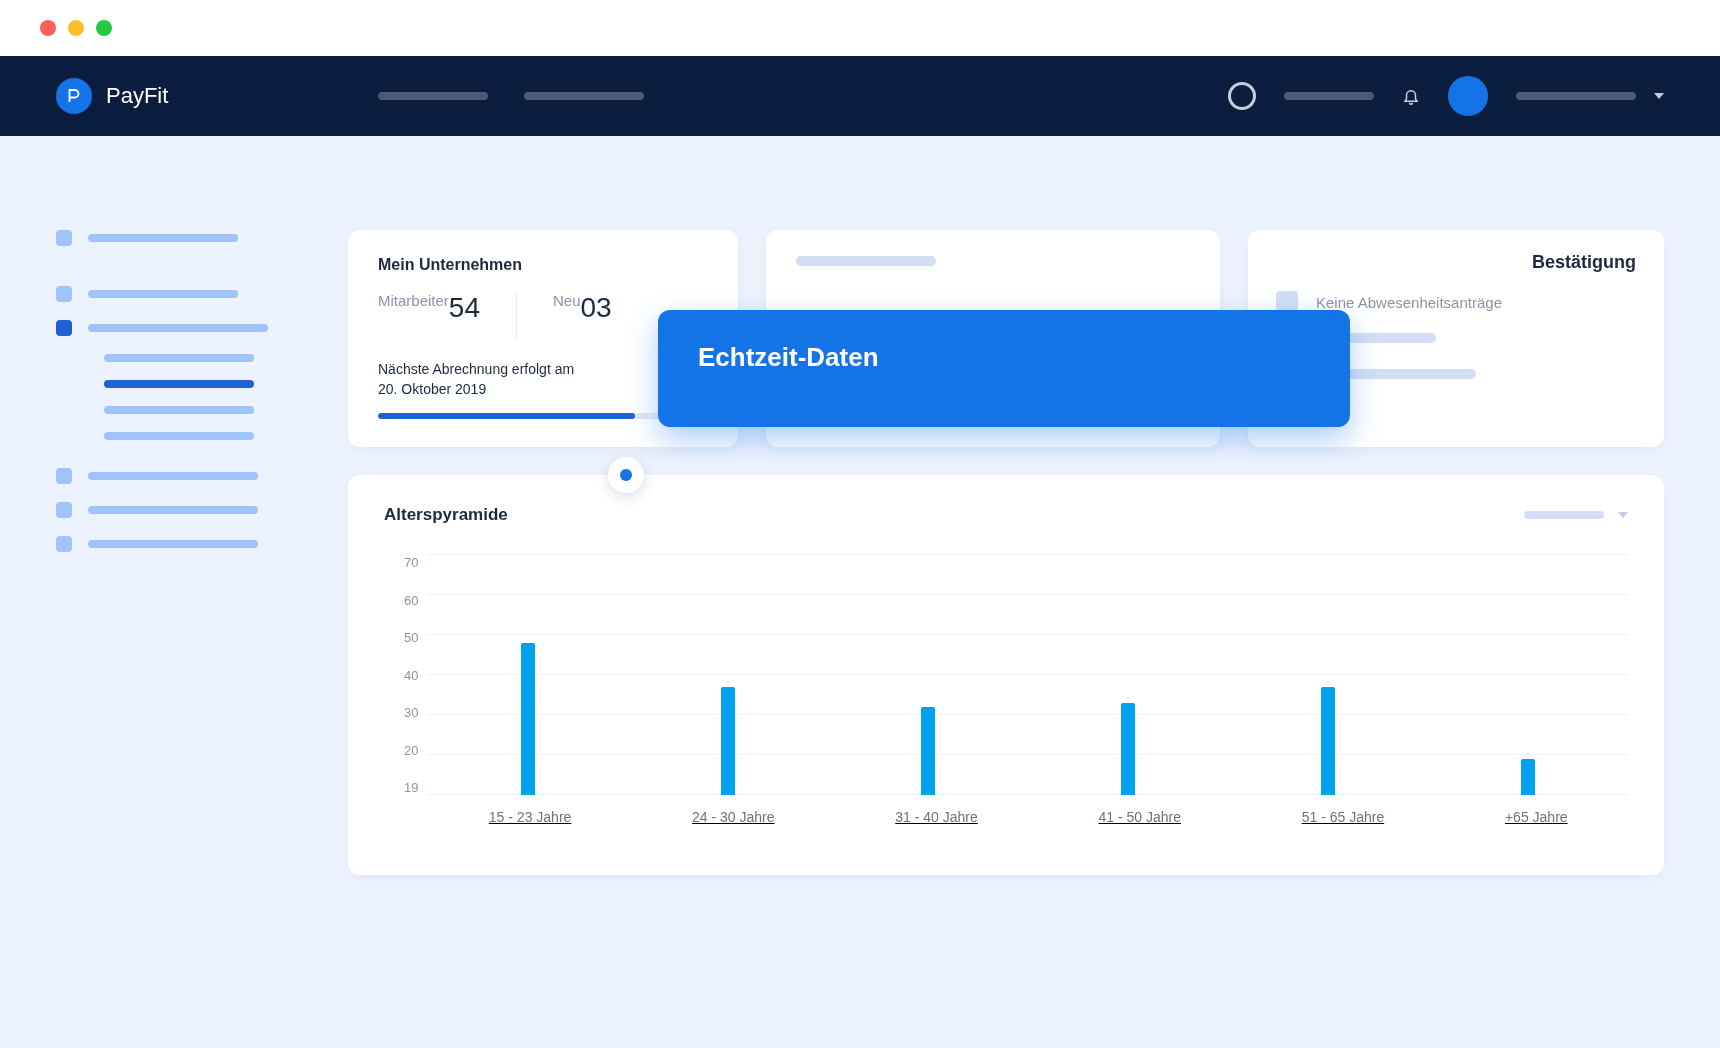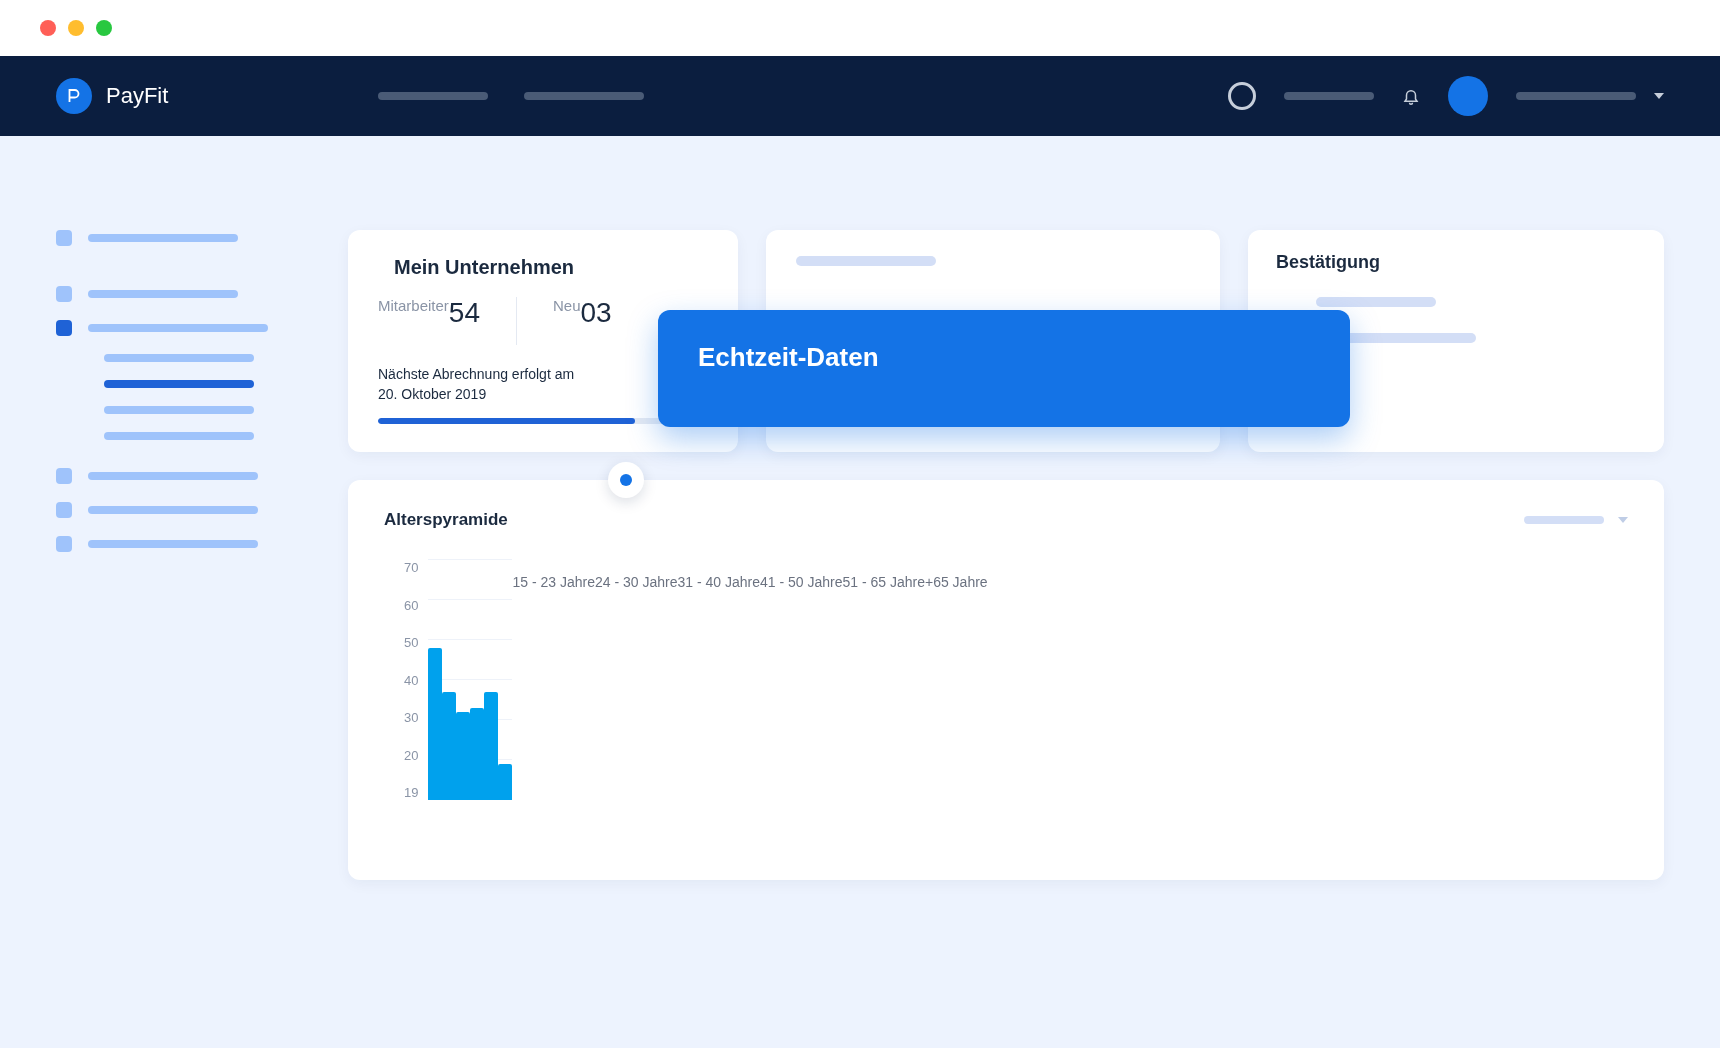--- a/index.html
+++ b/index.html
@@ -53,51 +53,51 @@
   .side-bar{height:8px;border-radius:4px;background:var(--sidebar-item);}
   .side-sub{margin-left:48px;height:8px;border-radius:4px;background:var(--sidebar-item);margin-bottom:18px;}
   .side-sub.active{background:var(--sidebar-strong);}
 
   
   .main{flex:1;display:flex;flex-direction:column;gap:28px;position:relative;}
   .row{display:flex;gap:28px;}
   .card{background:#fff;border-radius:12px;box-shadow:0 4px 14px rgba(13,34,71,0.05);}
 
   .card-company{width:330px;padding:26px 30px 28px 30px;}
-  .card-company h3{margin:0 0 18px 16px;font-size:20px;color:var(--text-dark);font-weight:600;}
+  .card-company h3{margin:0 0 18px 0;font-size:16px;color:var(--text-dark);font-weight:600;}
   .stats{display:flex;gap:36px;align-items:flex-start;}
   .stat{display:flex;flex-direction:row;}
   .stat-label{font-size:15px;color:var(--text-muted);margin-bottom:2px;}
   .stat-value{font-size:28px;color:var(--text-dark);font-weight:500;}
   .stat-sep{width:1px;height:48px;background:#E4E9F2;}
   .payroll-note{margin-top:20px;font-size:14px;color:var(--text-dark);line-height:1.4;}
   .progress{margin-top:14px;height:6px;border-radius:3px;background:#E4E9F2;overflow:hidden;}
   .progress-fill{height:100%;background:var(--sidebar-strong);border-radius:3px;}
 
   .card-empty{flex:1;padding:26px 30px;}
   .ph-line{height:10px;border-radius:5px;background:var(--placeholder);}
 
   .card-confirm{width:360px;padding:22px 28px;}
-  .card-confirm h3{margin:0 0 18px 0;font-size:18px;color:var(--text-dark);font-weight:600;}
+  .card-confirm h3{margin:0 0 18px 0;font-size:18px;color:var(--text-dark);font-weight:600;text-align:right;}
   .confirm-row{display:flex;align-items:center;gap:18px;margin-bottom:14px;}
   .confirm-sq{width:22px;height:22px;border-radius:4px;background:var(--placeholder);}
   .confirm-text{font-size:15px;color:var(--text-muted);}
   .confirm-ph{height:10px;border-radius:5px;background:var(--placeholder);}
 
   
   .card-chart{padding:30px 36px;}
   .chart-header{display:flex;align-items:center;justify-content:space-between;margin-bottom:30px;}
   .chart-title{font-size:17px;color:var(--text-dark);font-weight:600;}
   .chart-select{display:flex;align-items:center;gap:14px;}
   .chart-select .ph{width:80px;height:8px;border-radius:4px;background:var(--placeholder);}
   .chart-caret{width:0;height:0;border-left:5px solid transparent;border-right:5px solid transparent;border-top:6px solid #BFCDE6;}
 
   .chart{display:flex;gap:10px;height:290px;padding-left:20px;}
   .y-axis{display:flex;flex-direction:column;justify-content:space-between;align-items:flex-end;font-size:13px;color:var(--text-muted);height:240px;}
-  .plot-wrap{flex:1;display:flex;flex-direction:row;}
+  .plot-wrap{flex:1;display:flex;flex-direction:column;text-decoration:underline;}
   .plot{position:relative;height:240px;display:flex;align-items:flex-end;justify-content:space-around;}
   .gridline{position:absolute;left:0;right:0;height:1px;background:#EEF2F9;}
   .bar{width:14px;background:var(--chart-blue);border-radius:2px 2px 0 0;position:relative;z-index:1;}
   .x-axis{display:flex;justify-content:space-around;margin-top:14px;font-size:14px;color:var(--text-grey);}
 
   
   .dot-indicator{position:absolute;width:36px;height:36px;border-radius:50%;background:#fff;box-shadow:0 4px 14px rgba(13,34,71,0.15);display:flex;align-items:center;justify-content:center;z-index:5;}
   .dot-indicator::after{content:"";width:12px;height:12px;border-radius:50%;background:var(--blue);}
 
   .callout{position:absolute;background:var(--blue);color:#fff;border-radius:12px;padding:32px 40px 36px 40px;width:612px;box-shadow:0 12px 30px rgba(20,115,230,0.35);z-index:6;}
@@ -201,20 +201,24 @@
           <div class="progress-fill" id="progress-fill" style="width: 78%;"></div>
         </div>
       </div>
 
       <div class="card card-empty">
         <div class="ph-line" style="width:140px"></div>
       </div>
 
       <div class="card card-confirm">
         <h3>Bestätigung</h3>
+        <div class="confirm-row">
+          <div class="confirm-sq"></div>
+          <span class="confirm-text">Keine Abwesenheitsanträge</span>
+        </div>
         <div class="confirm-row">
           <div class="confirm-sq" style="visibility:hidden"></div>
           <div class="confirm-ph" style="width:120px"></div>
         </div>
         <div class="confirm-row" style="margin-top:10px">
           <div class="confirm-sq" style="visibility:hidden"></div>
           <div class="confirm-ph" style="width:160px"></div>
         </div>
       </div>
     </div>

